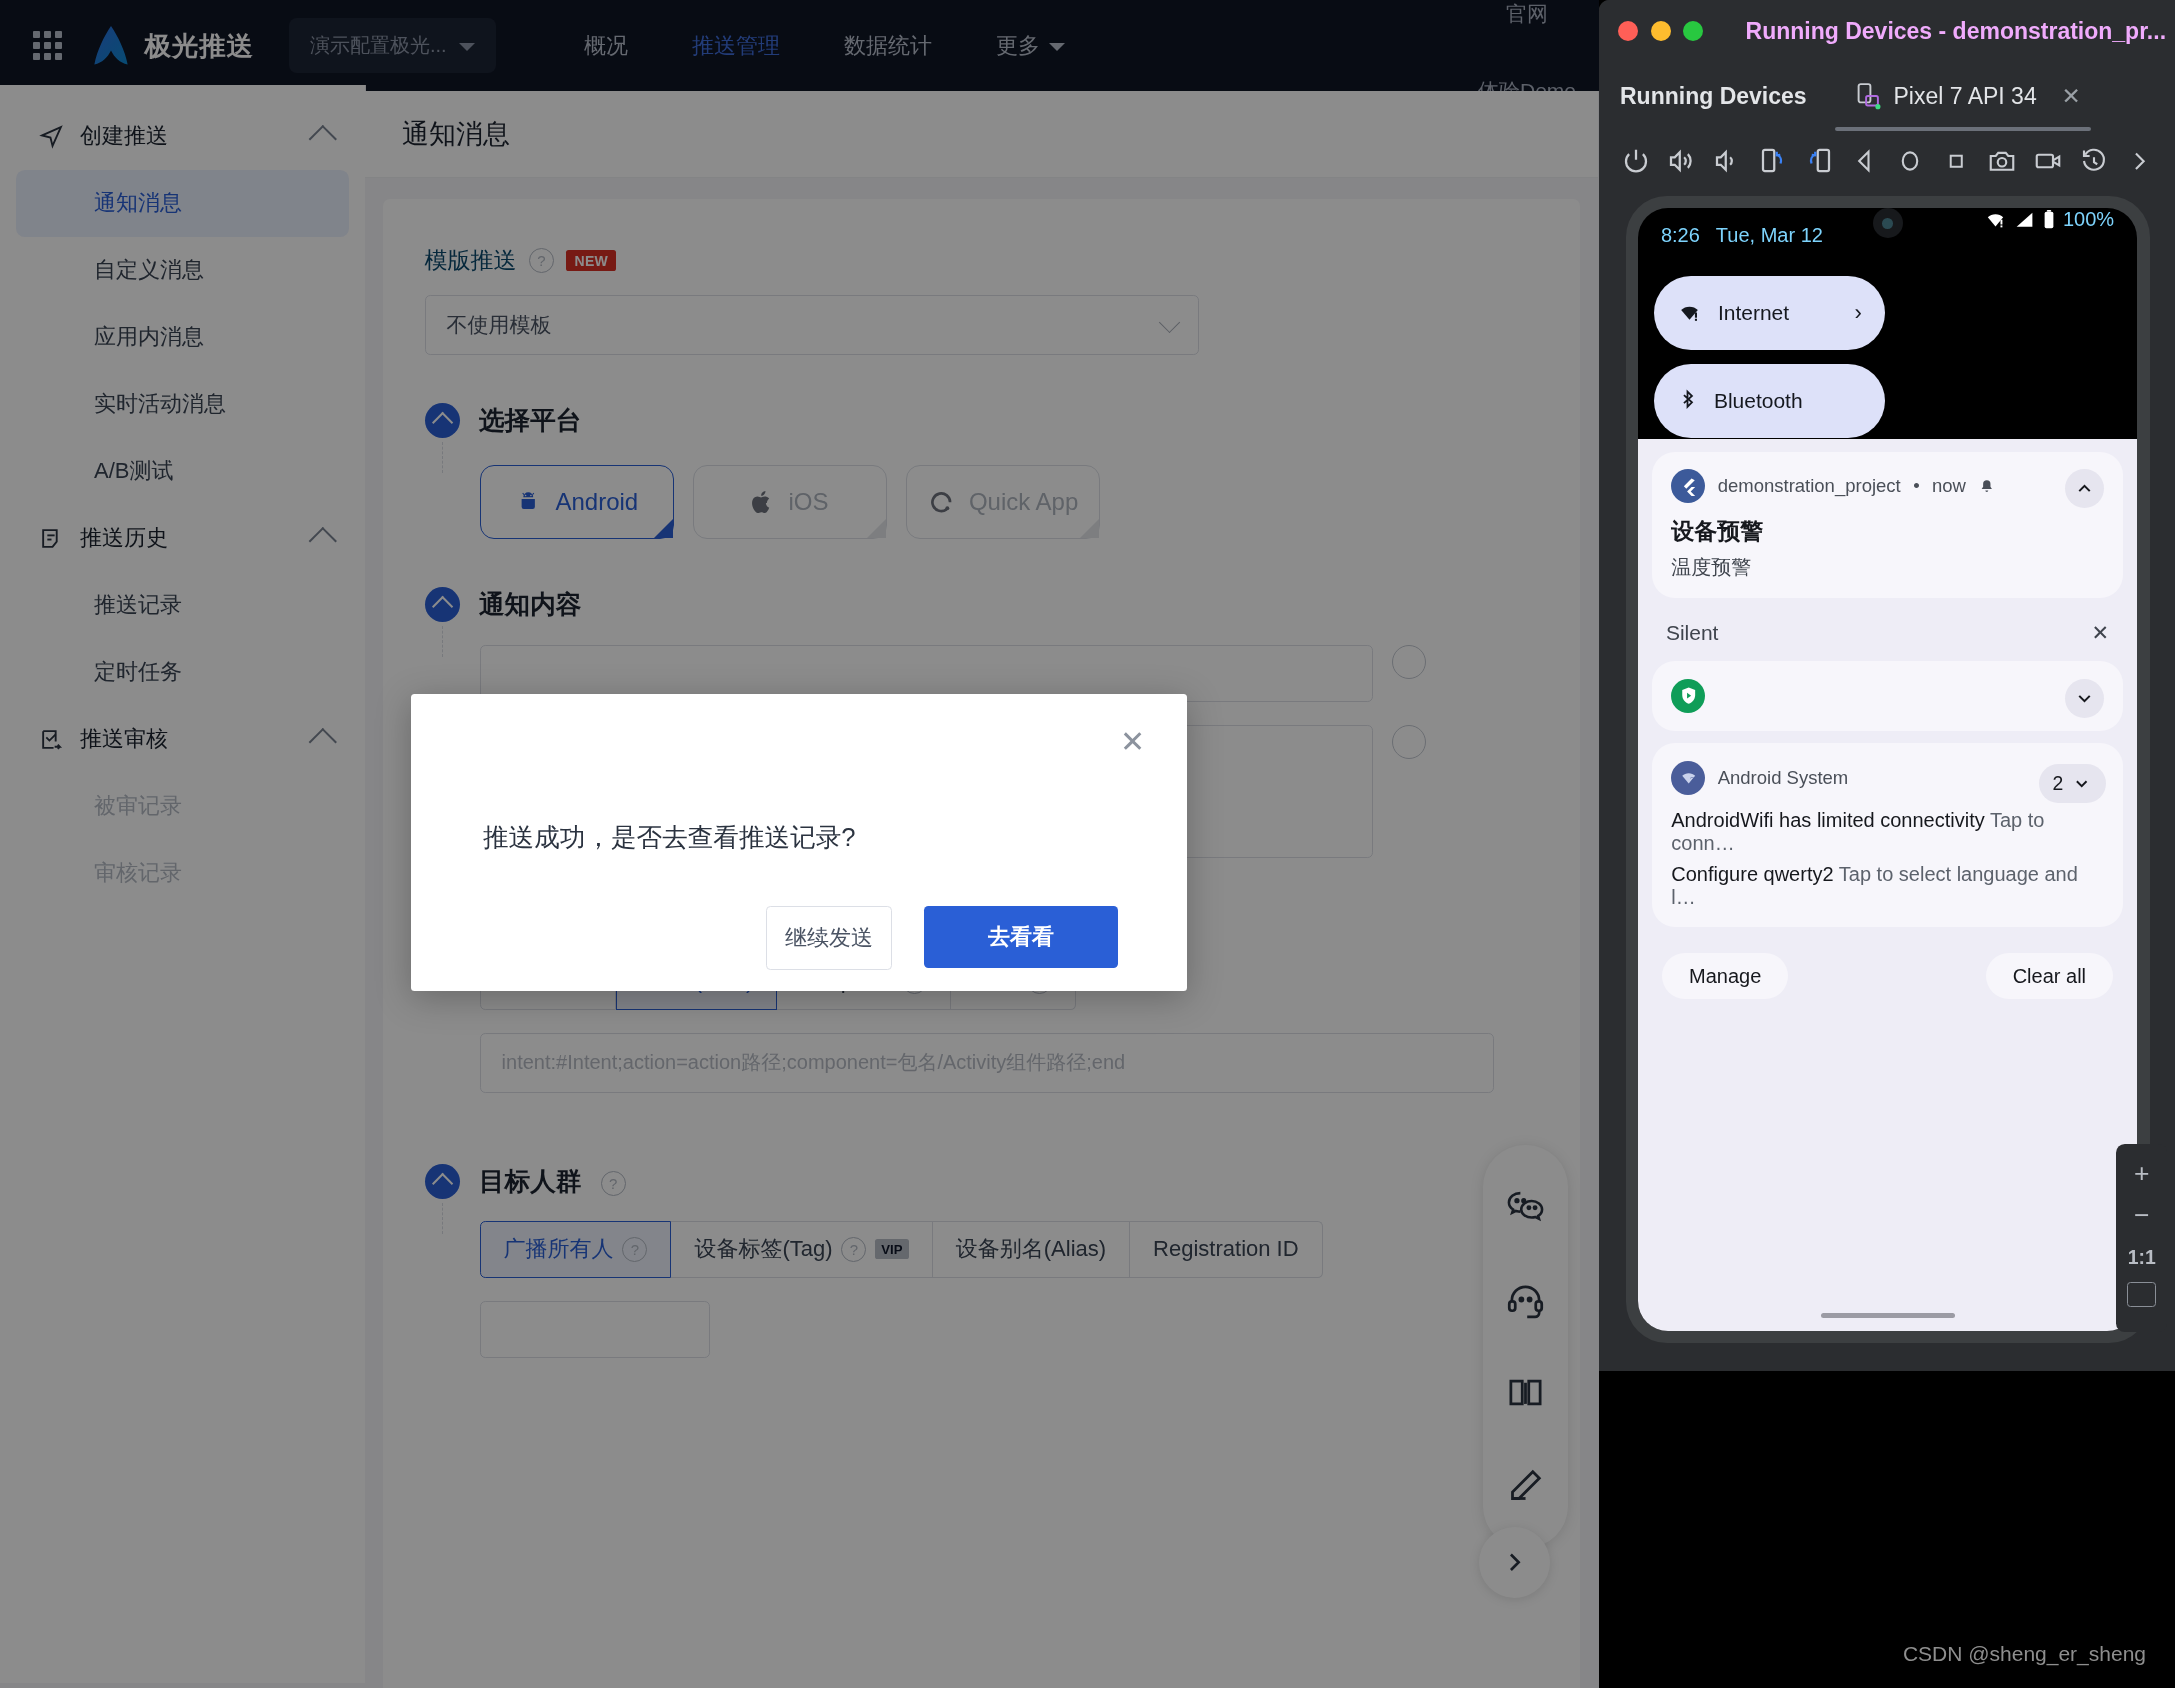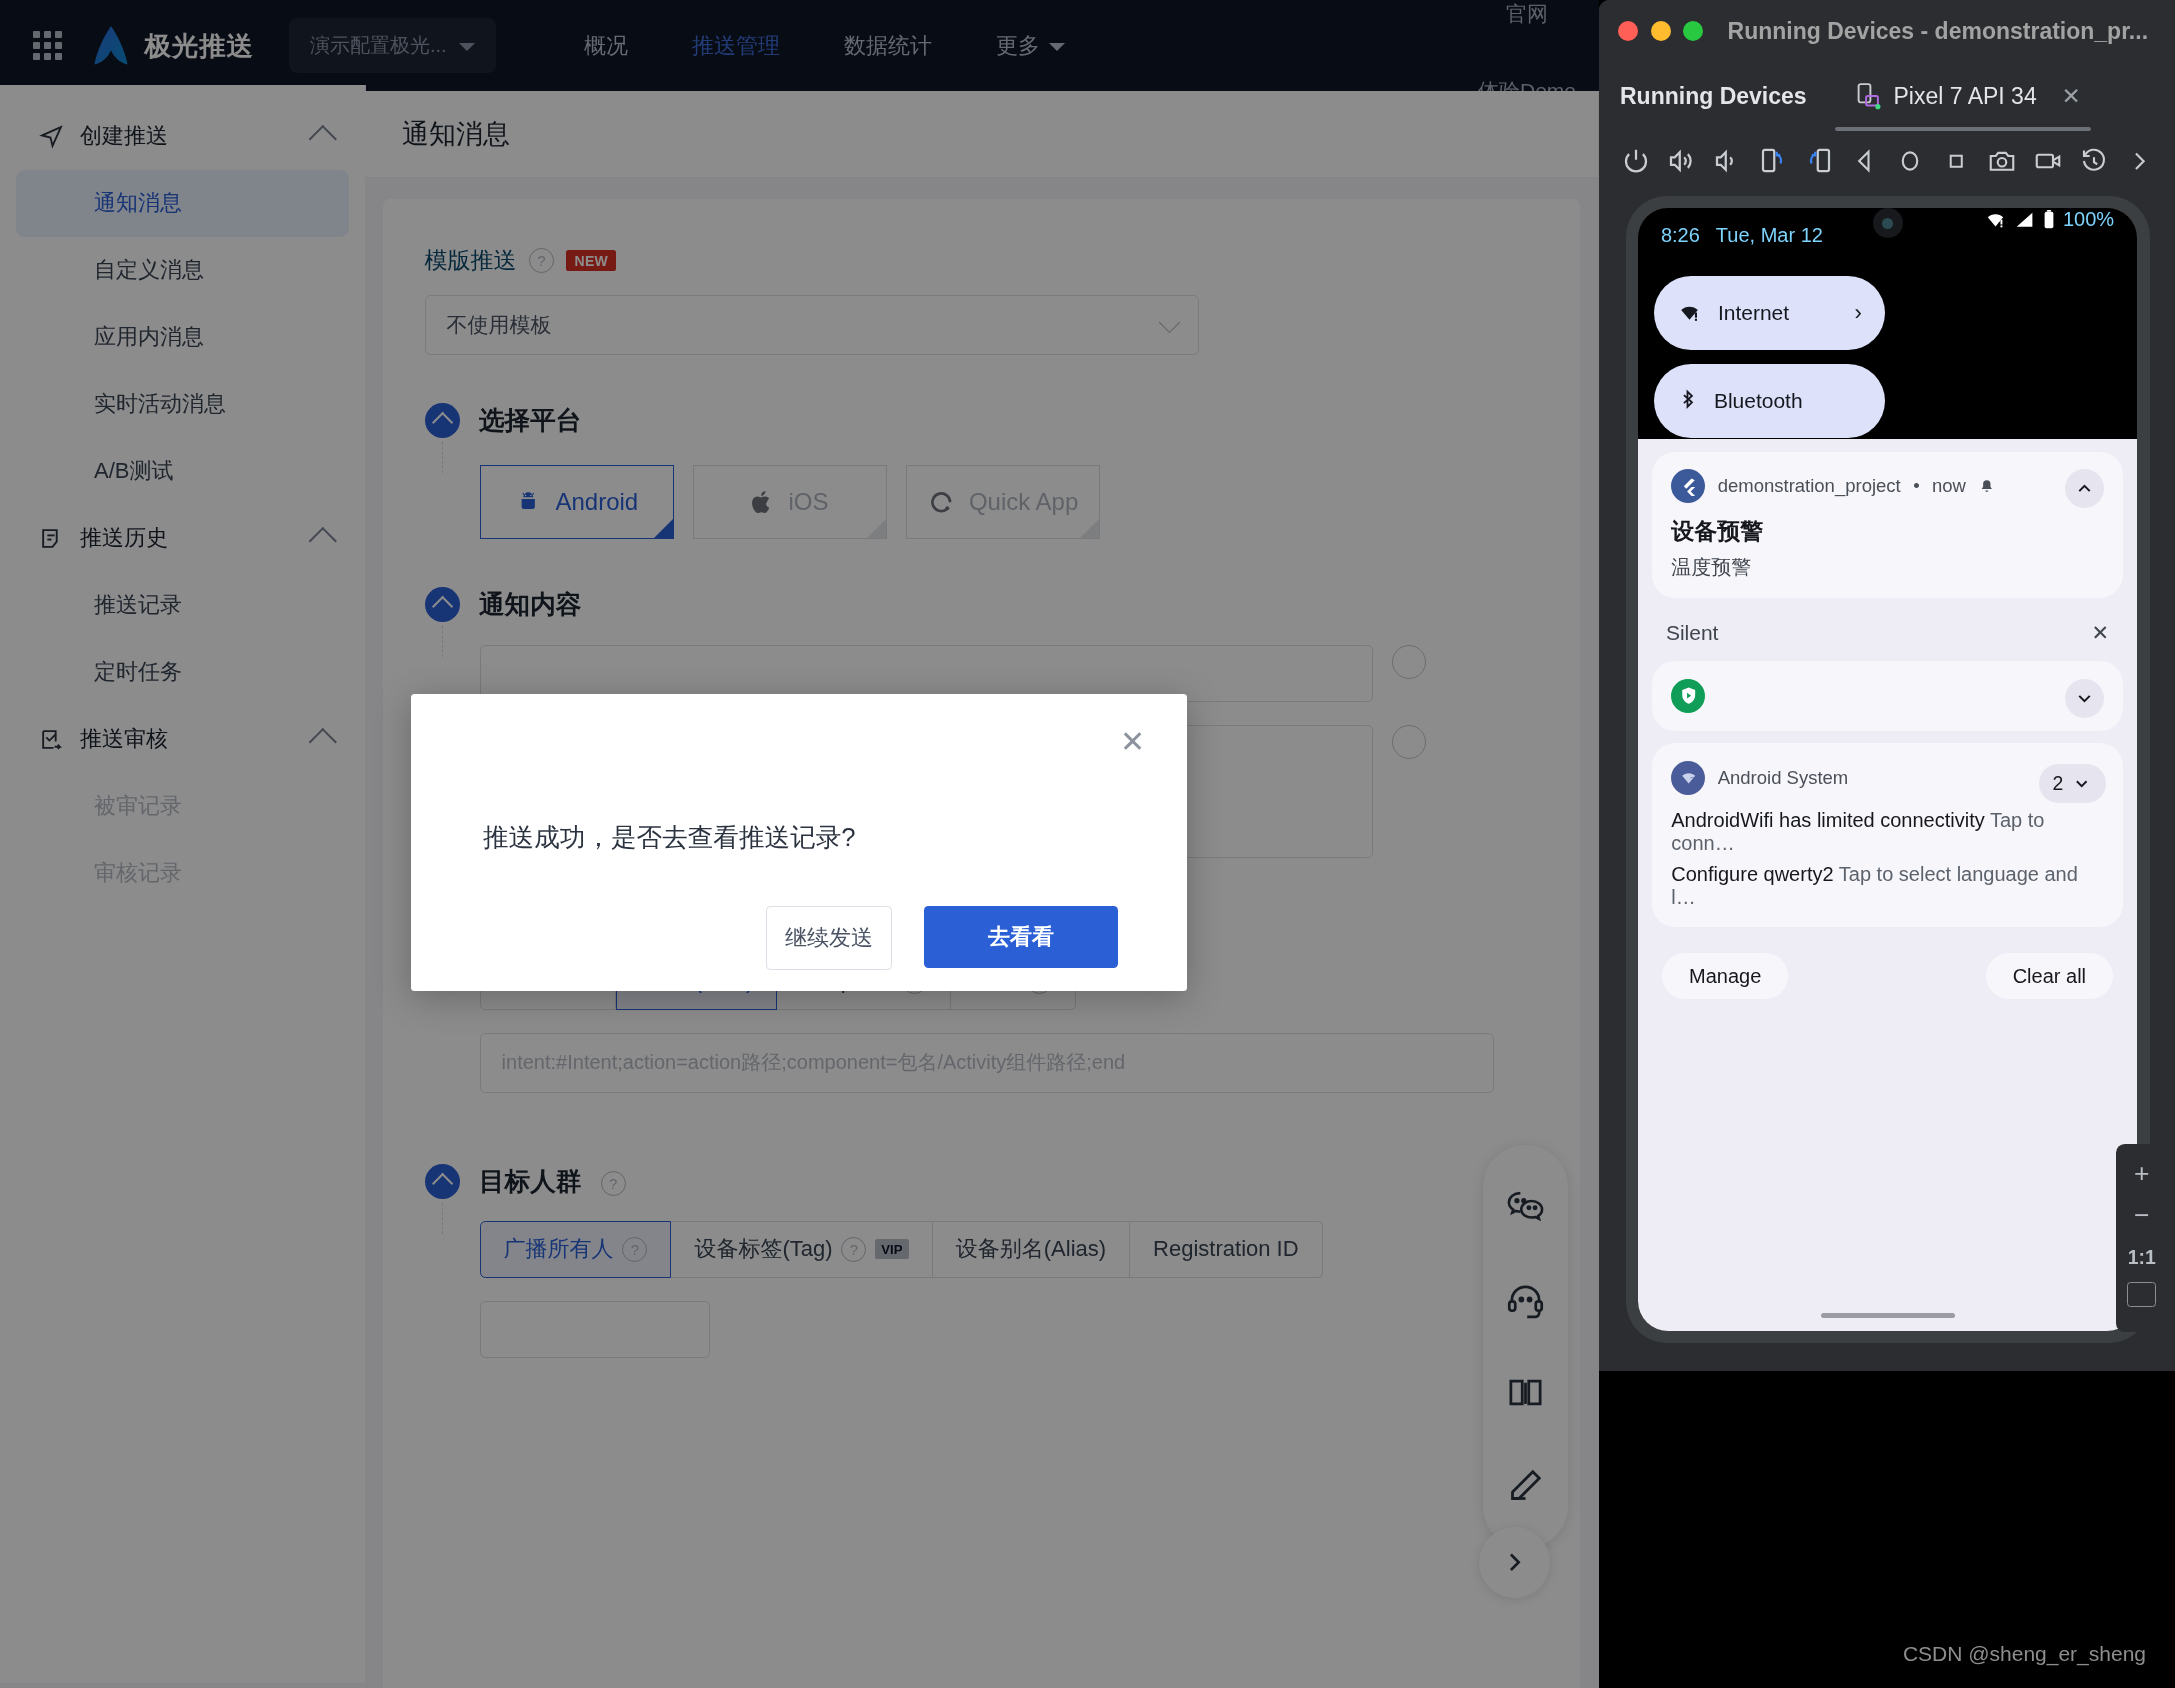--- a/index.html
+++ b/index.html
@@ -50,21 +50,21 @@
   .chev-dn{width:14px;height:14px;border-right:1.8px solid #a8aeb8;border-bottom:1.8px solid #a8aeb8;transform:rotate(45deg);margin-bottom:5.3px;}
 
   .step{display:flex;align-items:flex-start;gap:19.4px;margin-top:48px;position:relative;}
   .step-dot{width:35px;height:35px;border-radius:50%;background:#2a5fd6;display:flex;align-items:center;justify-content:center;flex:0 0 auto;}
   .step-dot::after{content:"";width:13.2px;height:13.2px;border-left:2.6px solid #fff;border-top:2.6px solid #fff;transform:rotate(45deg);margin-top:4.4px;}
   .step-title{font-size:25.6px;color:#1c2430;font-weight:600;line-height:35px;}
   .step-body{margin-left:55px;}
   .vline{position:absolute;left:17px;top:39px;bottom:-35px;border-left:1.8px dashed #d9dde4;}
 
   .plat-row{display:flex;gap:19.4px;margin-top:26.5px;}
-  .plat{width:192px;height:72px;border:0.9px solid #dcdfe6;border-radius:0;display:flex;align-items:center;justify-content:center;
+  .plat{width:192px;height:72px;border:0.9px solid #dcdfe6;border-radius:14px;display:flex;align-items:center;justify-content:center;
         gap:14px;font-size:24px;color:#aeb4be;position:relative;background:#fff;cursor:pointer;}
   .plat.on{border:1.8px solid #2a5fd6;color:#2a5fd6;}
   .plat .corner{position:absolute;right:0;bottom:0;width:0;height:0;border-left:19.4px solid transparent;border-bottom:19.4px solid #e3e5e9;}
   .plat.on .corner{border-bottom-color:#2a5fd6;}
 
   .field{margin-top:23px;width:891px;height:55px;border:0.9px solid #dcdfe6;border-radius:5.3px;background:#fff;}
   .emoji-btn{width:32px;height:32px;border-radius:50%;border:1.8px solid #c3c8d1;display:inline-block;}
 
   .sub-lbl{display:flex;align-items:center;gap:10.6px;font-size:23px;color:#1c2430;font-weight:500;margin-top:41px;}
   .seg{display:flex;margin-top:23px;}
@@ -93,21 +93,21 @@
   .modal-btns{position:absolute;right:69px;top:212px;display:flex;gap:32px;}
   .btn{height:62px;border-radius:4.4px;display:flex;align-items:center;justify-content:center;font-size:22px;cursor:pointer;}
   .btn.ghost{width:124px;border:0.9px solid #dcdfe6;color:#4b5464;background:#fff;}
   .btn.primary{width:194px;background:#2a5fd6;color:#fff;font-weight:600;}
 
   
   #emu{position:absolute;left:1599px;top:0;width:577px;height:1371px;background:#2b2d30;border-radius:10.6px 0 0 0;overflow:hidden;}
   .emu-title{height:62px;display:flex;align-items:center;gap:12.4px;padding-left:19.4px;background:#2b2d30;}
   .dot{width:20px;height:20px;border-radius:50%;}
   .d-r{background:#ff5f57;} .d-y{background:#febc2e;} .d-g{background:#28c840;}
-  .emu-title-txt{color:#a3a3a3;font-size:23px;font-weight:700;margin-left:12px;white-space:nowrap;overflow:hidden;}
+  .emu-title-txt{color:#f0abfc;font-size:23px;font-weight:700;margin-left:30px;white-space:nowrap;overflow:hidden;}
   .emu-tabs{height:69px;display:flex;align-items:center;gap:0;padding-left:21px;background:#2b2d30;position:relative;}
   .emu-tab-label{color:#e3e5e8;font-size:23px;font-weight:700;}
   .emu-tab{margin-left:48px;display:flex;align-items:center;gap:12.4px;color:#e3e5e8;font-size:23px;position:relative;cursor:pointer;}
   .emu-tab .x{color:#9aa0a6;font-size:23px;margin-left:12.4px;cursor:pointer;}
   .tab-underline{position:absolute;left:236px;bottom:0;width:256px;height:4.4px;background:#6b7079;border-radius:2.6px;}
   .emu-toolbar{height:60px;display:flex;align-items:center;gap:0;padding:0 16px;background:#2b2d30;justify-content:space-between;}
   .tb{width:41px;height:41px;display:flex;align-items:center;justify-content:center;cursor:pointer;}
 
   .device{position:absolute;left:26.5px;top:196px;width:524px;height:1147px;background:#3c3f41;border-radius:41px;padding:12.4px;box-sizing:border-box;}
   .screen{width:100%;height:100%;background:#000;border-radius:30px;overflow:hidden;position:relative;}

